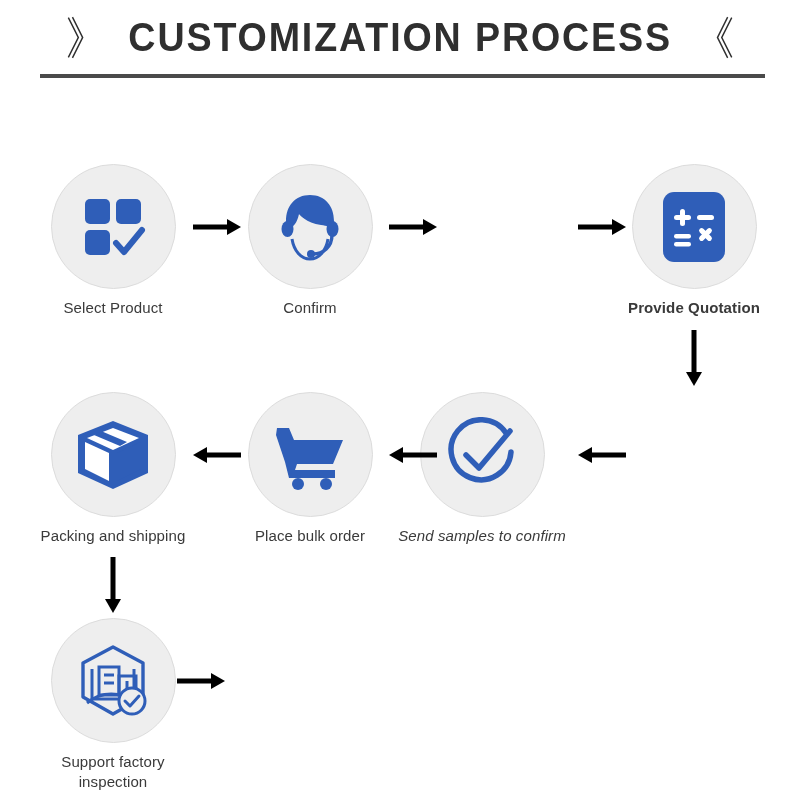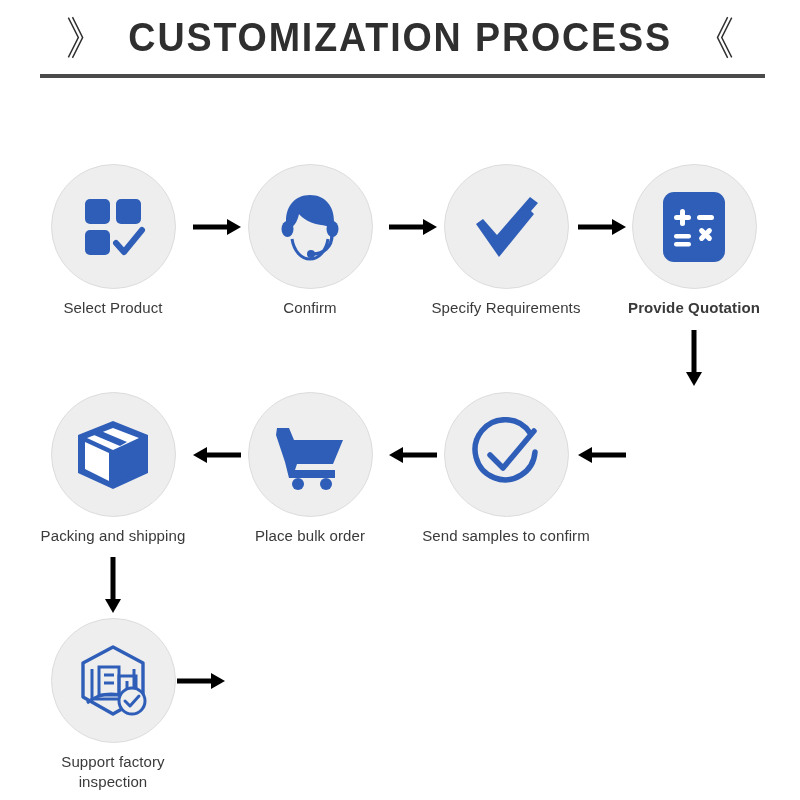--- a/index.html
+++ b/index.html
@@ -98,30 +98,20 @@
           <ellipse cx="60.5" cy="40" rx="6" ry="8" fill="#2f5eb8"></ellipse>
           <path d="M60 46 C60 58 51 65 41 65" fill="none" stroke="#2f5eb8" stroke-width="3.4" stroke-linecap="round"></path>
           <circle cx="39" cy="65" r="4" fill="#2f5eb8"></circle>
           <path d="M20 50 C22 62 29 70 38 70 C47 70 54 62 56 50" fill="none" stroke="#2f5eb8" stroke-width="3"></path>
         </svg>
       </span>
     </div>
     <div class="label">Confirm</div>
   </div>
 
-  <div class="node" style="left:416px; top:164px;">
-    <div class="circle">
-      <span>
-        <svg width="76" height="76" viewBox="0 0 76 76">
-          <path d="M8 35 L15 30 L29 46 L62 8 L70 14 L63 22 L66 25 L31 68 Z" fill="#2f5eb8"></path>
-        </svg>
-      </span>
-    </div>
-    <div class="label">Specify Requirements</div>
-  </div>
 
   <div class="node" style="left:604px; top:164px;font-weight:bold;">
     <div class="circle">
       <span>
         <svg width="66" height="74" viewBox="0 0 66 74">
           <rect x="2" y="2" width="62" height="70" rx="11" fill="#2f5eb8"></rect>
           <rect x="13" y="25" width="17" height="5" rx="2.5" fill="#ffffff"></rect>
           <rect x="19" y="19" width="5" height="17" rx="2.5" fill="#ffffff"></rect>
           <rect x="36" y="25" width="17" height="5" rx="2.5" fill="#ffffff"></rect>
           <rect x="13" y="44" width="17" height="4.5" rx="2.2" fill="#ffffff"></rect>
@@ -154,21 +144,21 @@
   </div>
 
   <div class="arrow-v" style="left:684px; top:330px;">
     <svg width="20" height="56" viewBox="0 0 20 56">
       <rect x="7.5" y="0" width="5" height="44" fill="#000000"></rect>
       <path d="M2 42 L10 56 L18 42 Z" fill="#000000"></path>
     </svg>
   </div>
 
 
-  <div class="node" style="left:416px; top:392px;">
+  <div class="node" style="left:392px; top:392px;font-style:italic;">
     <div class="circle">
       <span>
         <svg width="76" height="76" viewBox="0 0 76 76">
           <path d="M62 16 A30 30 0 1 0 67 35" fill="none" stroke="#2f5eb8" stroke-width="5.5" stroke-linecap="round"></path>
           <path d="M22 38 L35 51 L66 14" fill="none" stroke="#2f5eb8" stroke-width="5.5" stroke-linecap="round" stroke-linejoin="round"></path>
         </svg>
       </span>
     </div>
     <div class="label">Send samples to confirm</div>
   </div>

